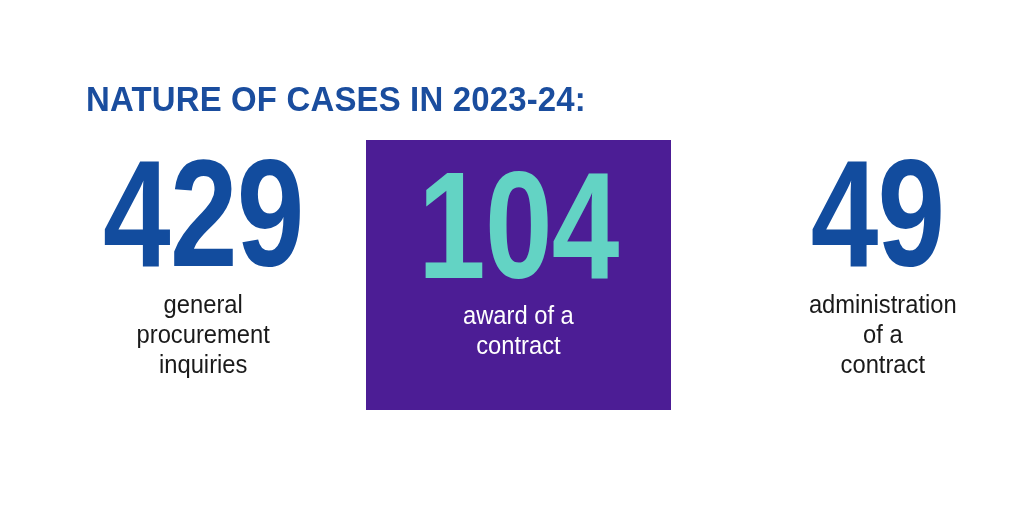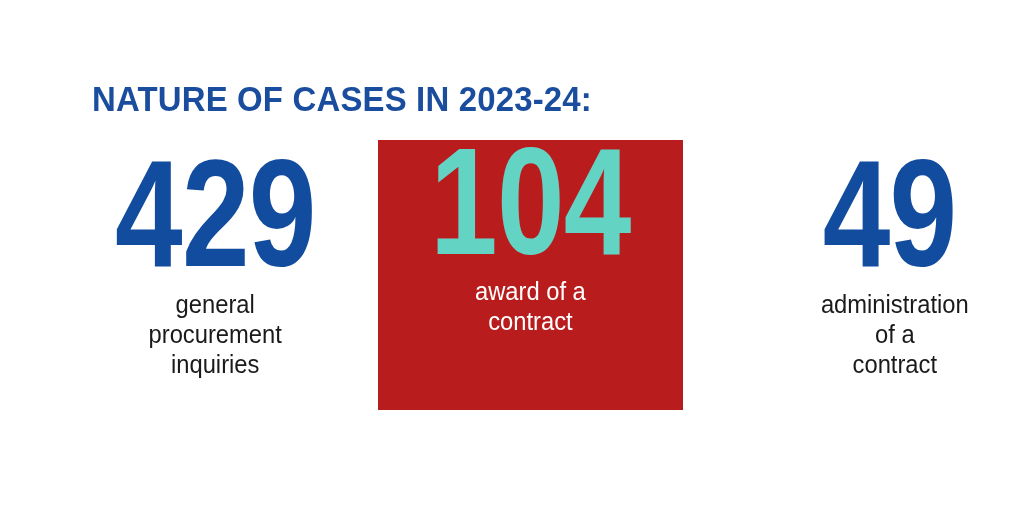--- a/index.html
+++ b/index.html
@@ -13,21 +13,20 @@
     background: #ffffff;
     font-family: "Liberation Sans", sans-serif;
     overflow: hidden;
     position: relative;
   }
 
   #infographic {
     position: absolute;
     inset: 0;
     background: #ffffff;
-    margin-left: 6px;
   }
 
   
   .title {
     position: absolute;
     left: 86px;
     top: 80px;
     font-family: "Liberation Sans", sans-serif;
     font-weight: 700;
     font-size: 35px;
@@ -35,21 +34,21 @@
     letter-spacing: 0.2px;
     color: #1a4d9e;
     transform: scaleX(0.94);
     transform-origin: left center;
     white-space: nowrap;
   }
 
   
   .stats-row {
     position: absolute;
-    left: 14px;
+    left: 8px;
     top: 140px;
     width: 1004px;
     height: 300px;
   }
 
   .stat {
     position: absolute;
     top: 0;
     display: flex;
     flex-direction: column;
@@ -60,21 +59,22 @@
   
   .stat-general {
     left: 75px;
     width: 240px;
     padding-top: 12px;
   }
   .stat-award {
     left: 358px;
     width: 305px;
     height: 270px;
-    background: #b91c1c;
+    background: #4c1d95;
+    padding-top: 24px;
   }
   .stat-admin {
     left: 713px;
     width: 240px;
     padding-top: 12px;
     align-items: flex-end;
   }
 
   
   .stat-number {

